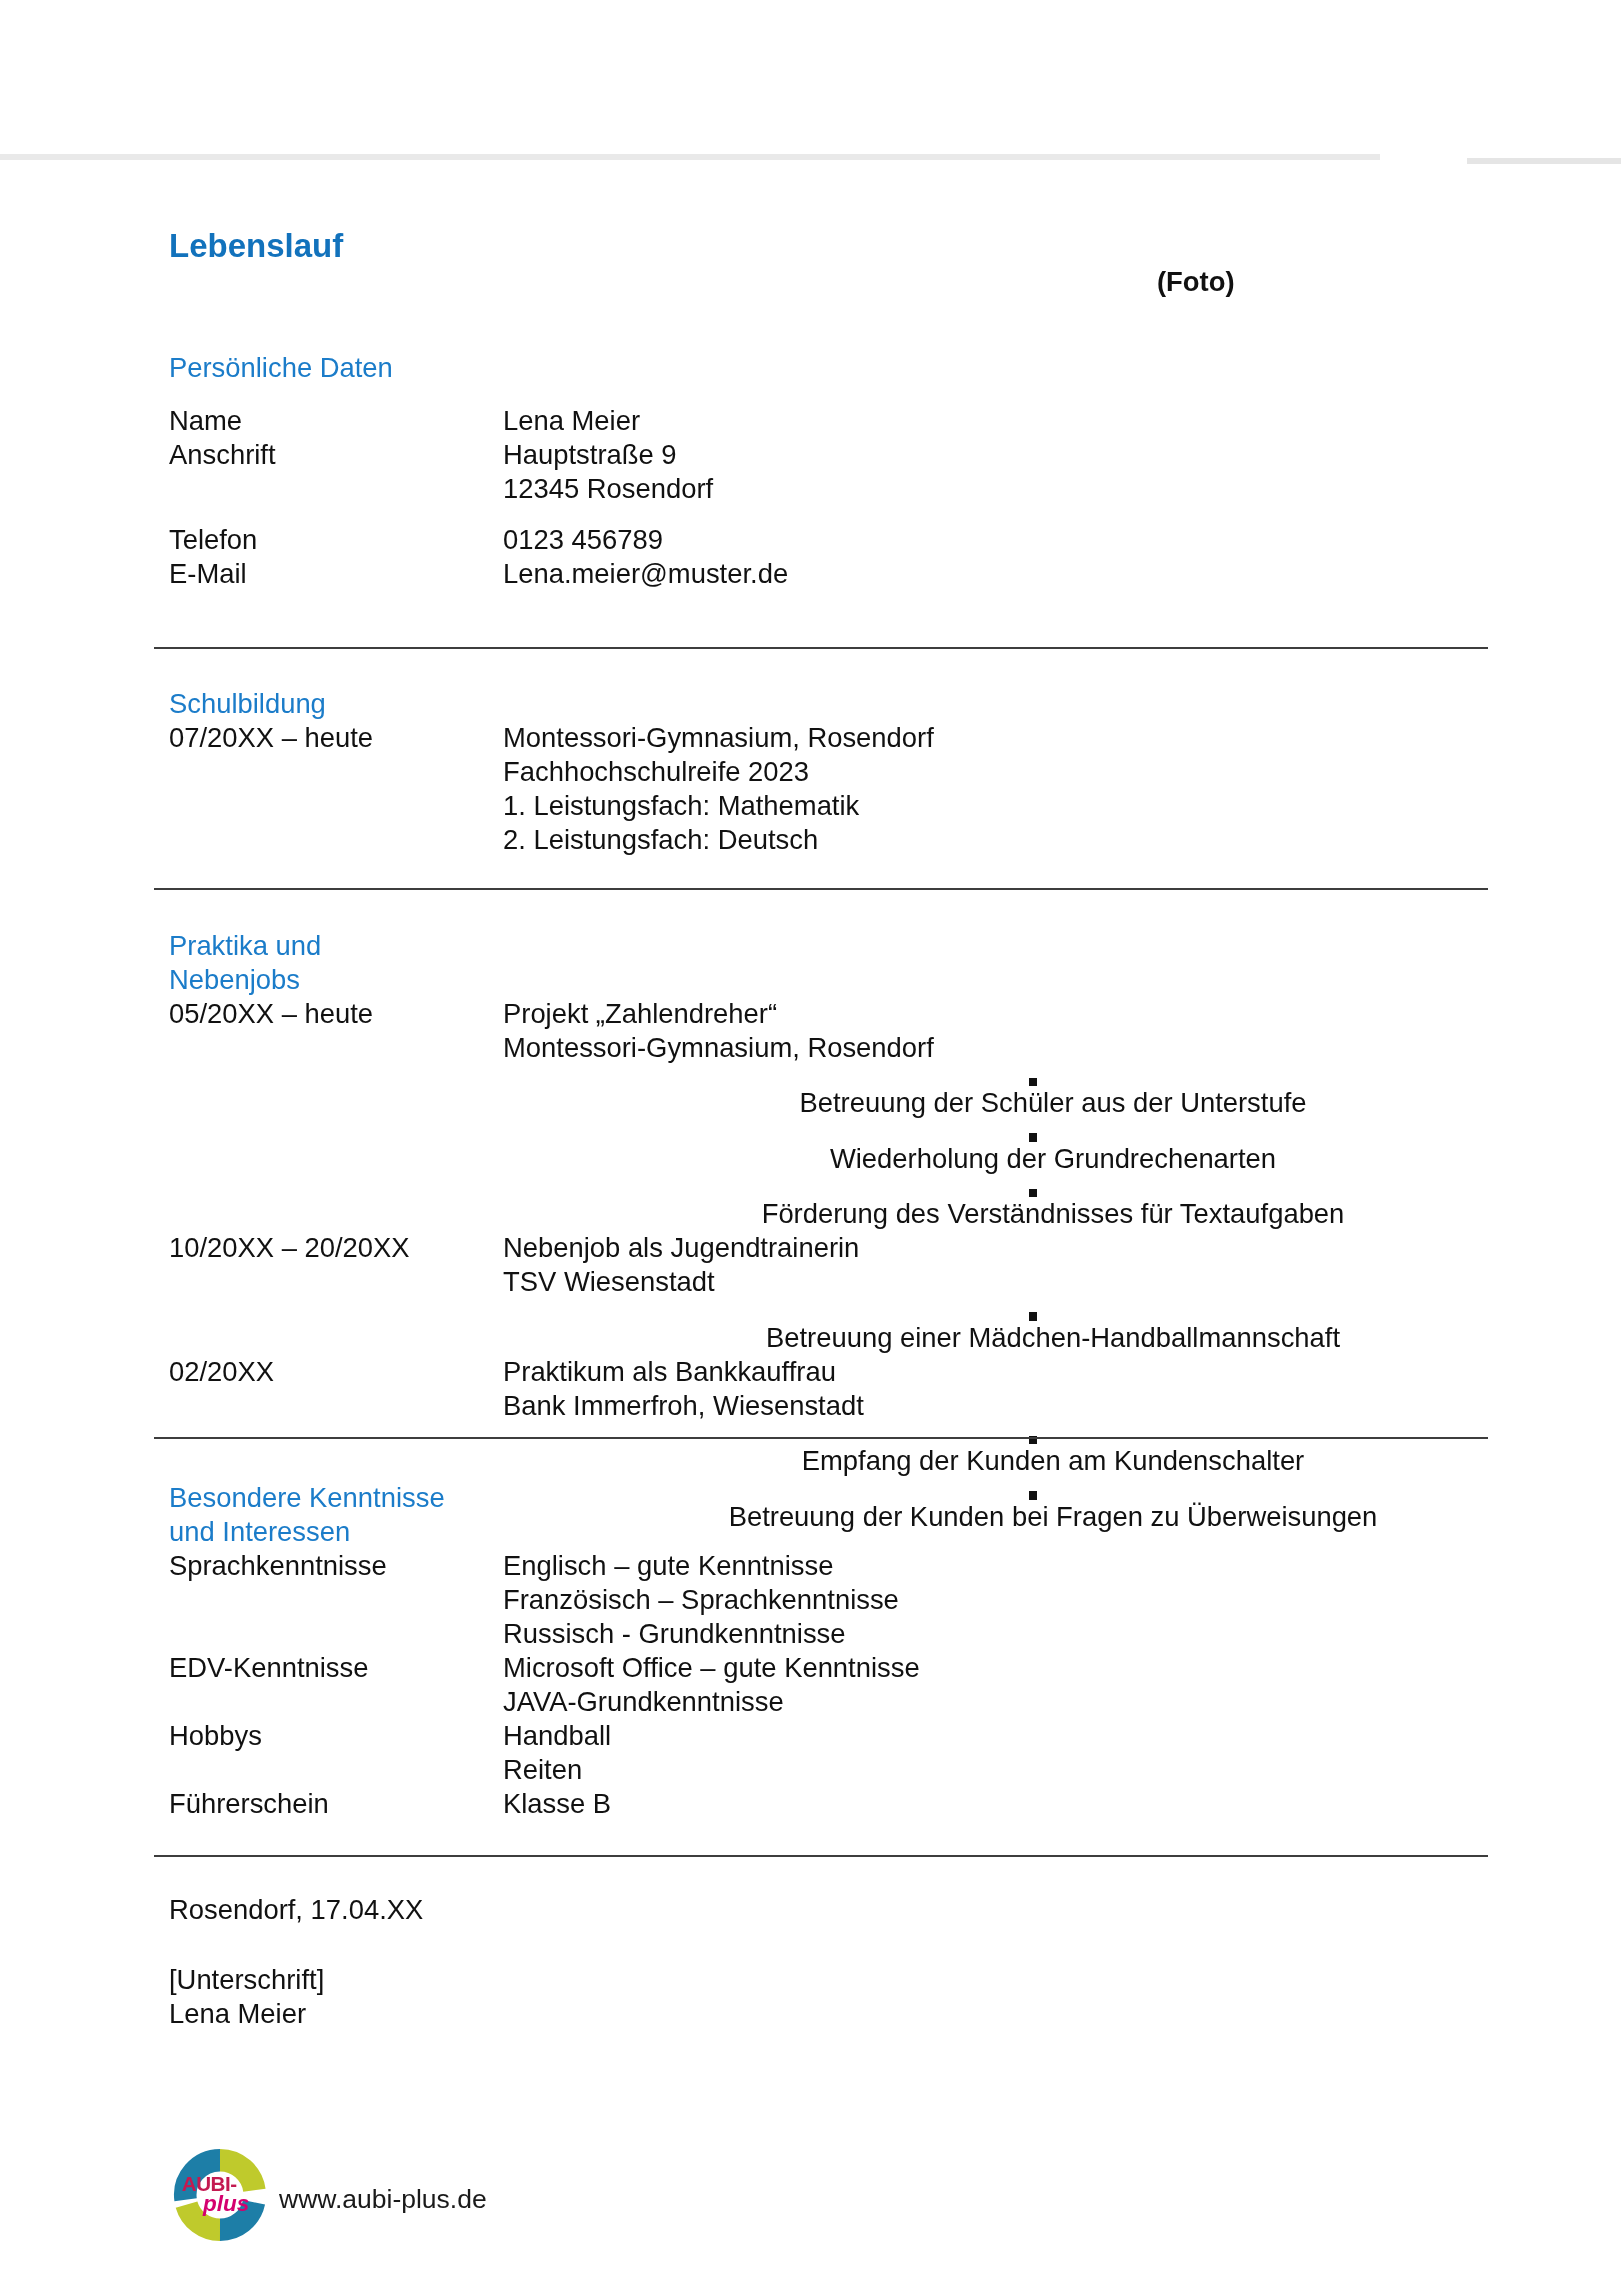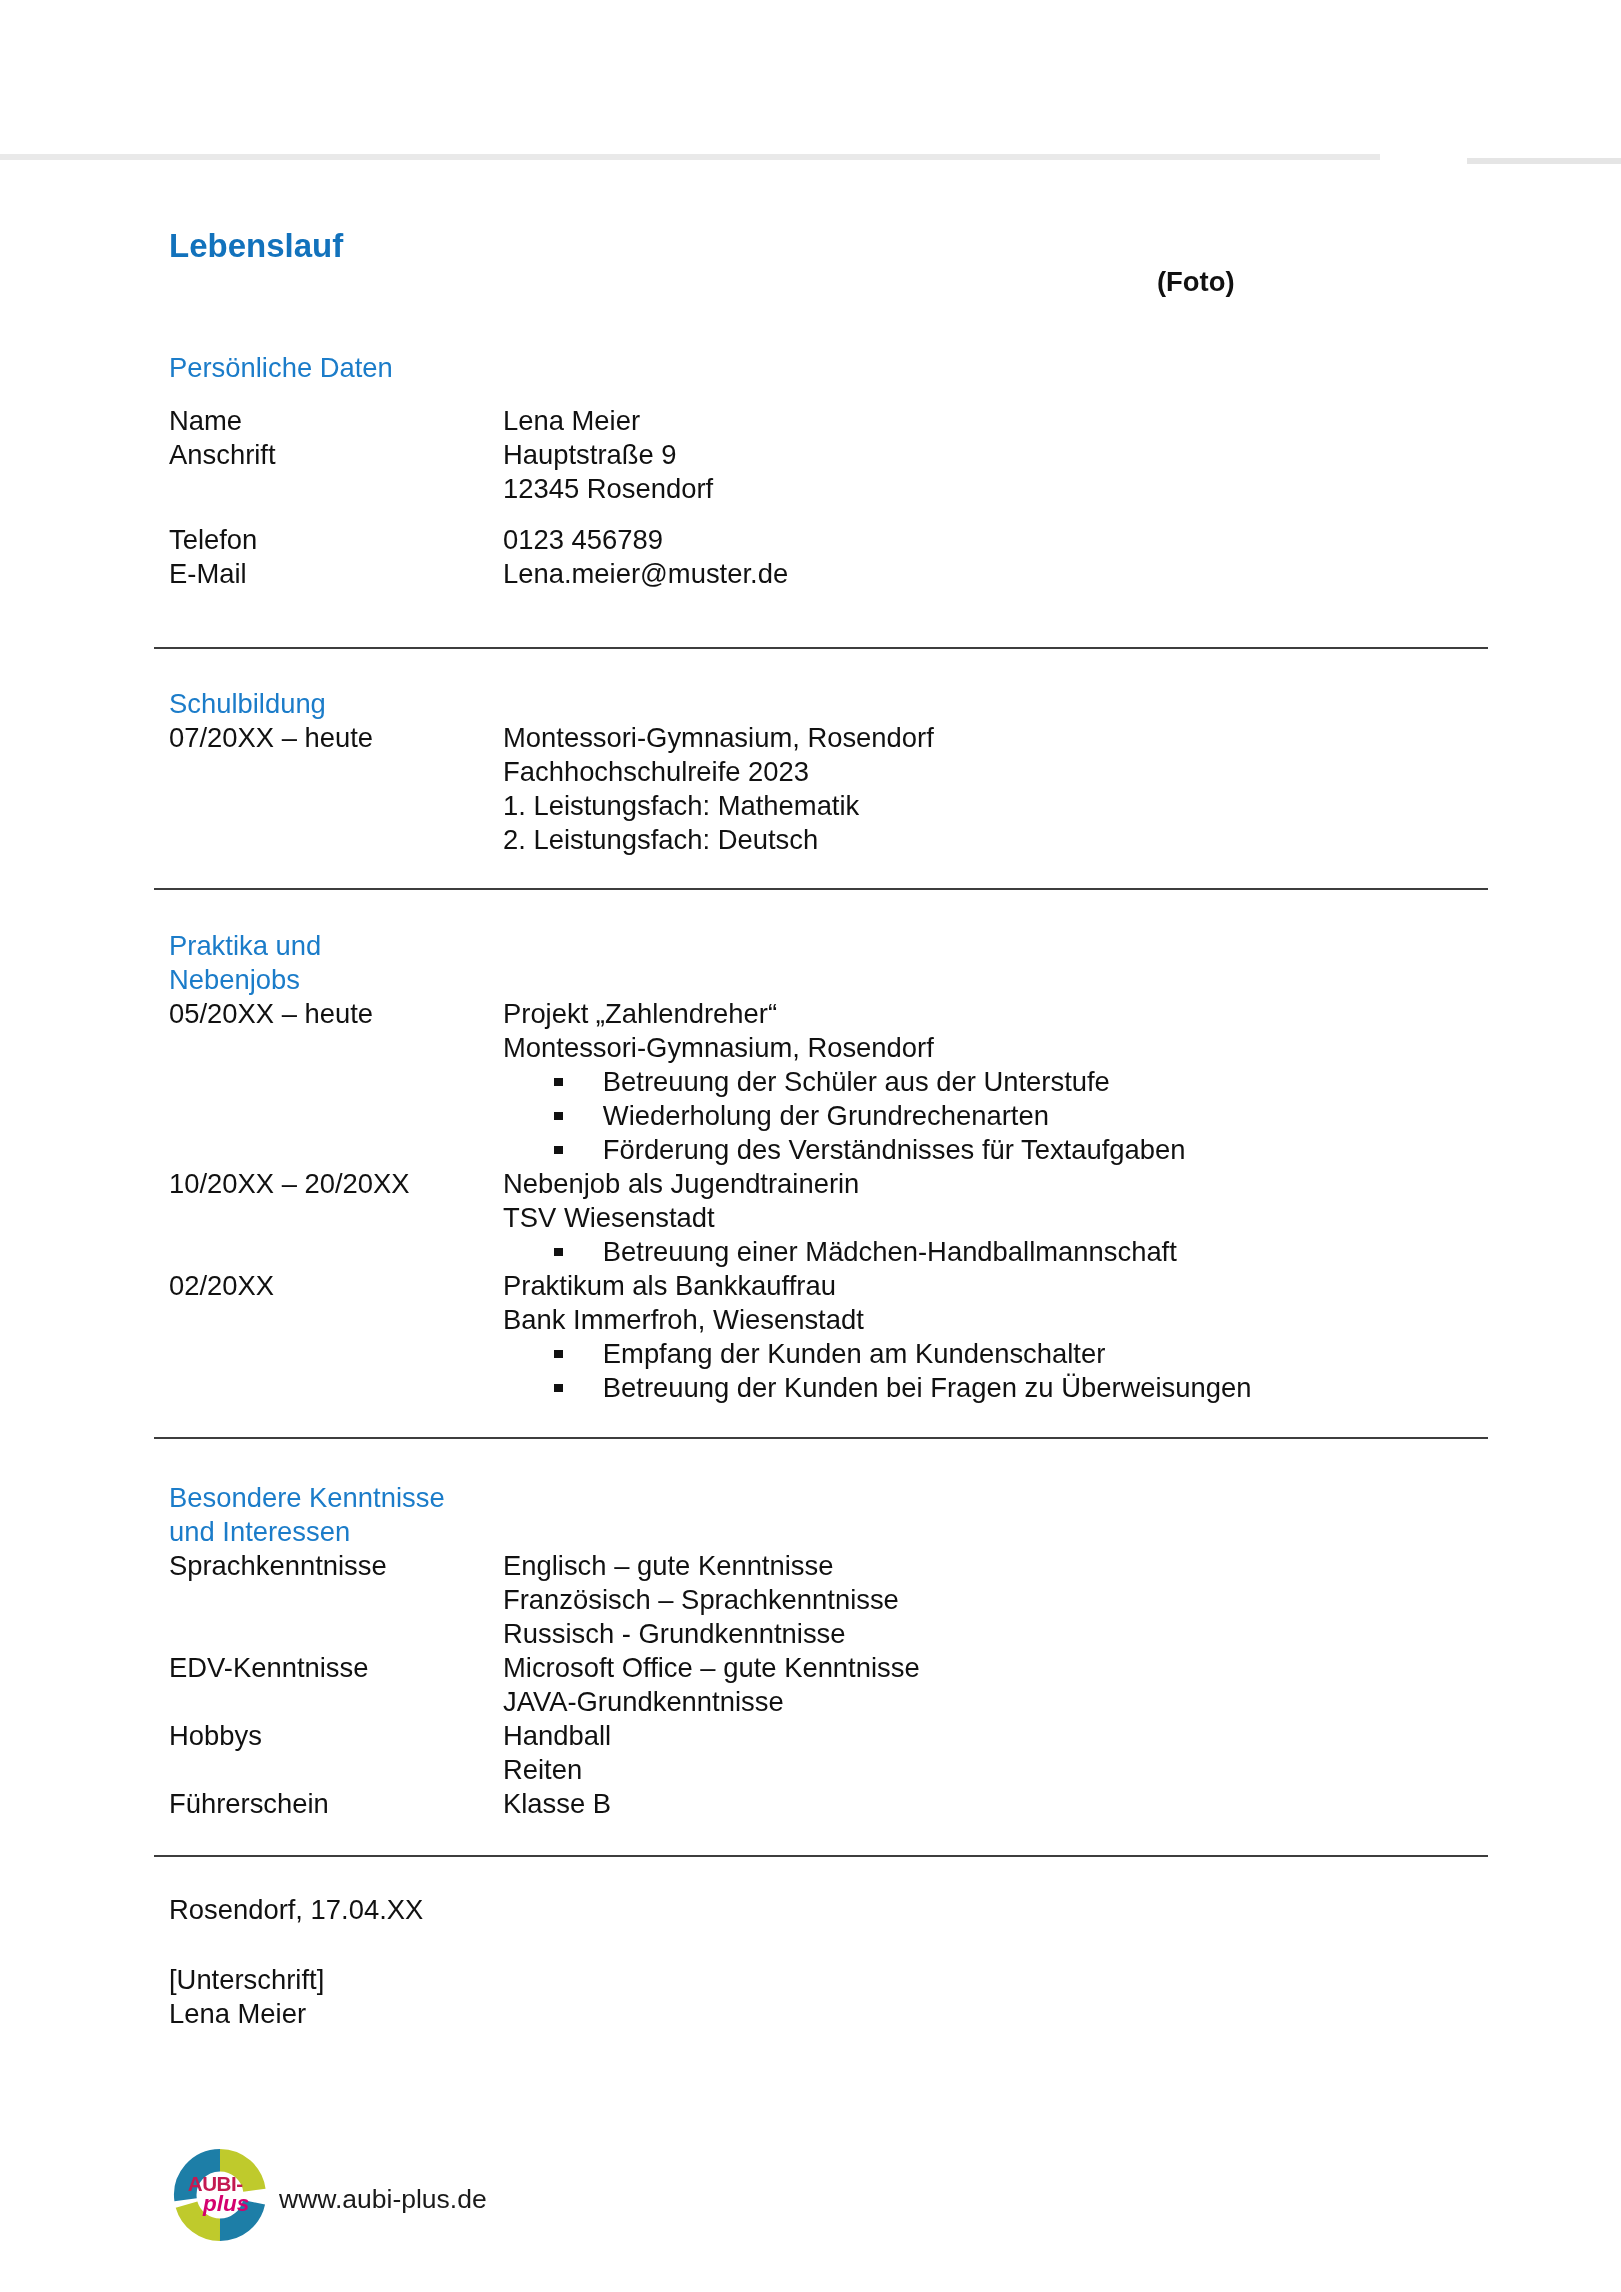--- a/index.html
+++ b/index.html
@@ -25,30 +25,30 @@
 
   .section { position:absolute; left:169px; width:1343px; }
   .heading { font-size:27.4px; line-height:34px; color:#1b7cc9; }
 
   .rows { }
   .row { display:flex; align-items:flex-start; }
   .row .label { flex:0 0 334px; width:334px; }
   .row .value { flex:1 1 auto; }
   .gap-before { margin-top:17px; }
 
-  .bullet-row { display:flex; align-items:flex-start; padding-left:385px; }
+  .bullet-row { display:flex; align-items:center; padding-left:385px;flex-direction:column; }
   .bullet-square { flex:0 0 8.8px; width:8.8px; height:8.8px; background:#111; margin-top:12.7px; }
   .bullet-text { margin-left:40px; }
 
   
   .logo { position:absolute; left:173px; top:2148px; width:94px; height:94px; }
   .logo svg { position:absolute; left:0; top:0; }
   .logo-text-top {
     position:absolute; left:8.8px; top:23.5px;
-    font-size:20.6px; font-weight:bold; letter-spacing:-0.5px; color:#c31a51;margin-left:6px;
+    font-size:20.6px; font-weight:bold; letter-spacing:-0.5px; color:#c31a51;
   }
   .logo-text-bottom {
     position:absolute; left:30px; top:43px;
     font-size:22.5px; font-weight:bold; font-style:italic; color:#d4006e;
   }
   .website { position:absolute; left:279px; top:2184px; font-size:26.5px; line-height:31px; color:#1a1a1a; }
 </style>
 </head>
 <body>
 

